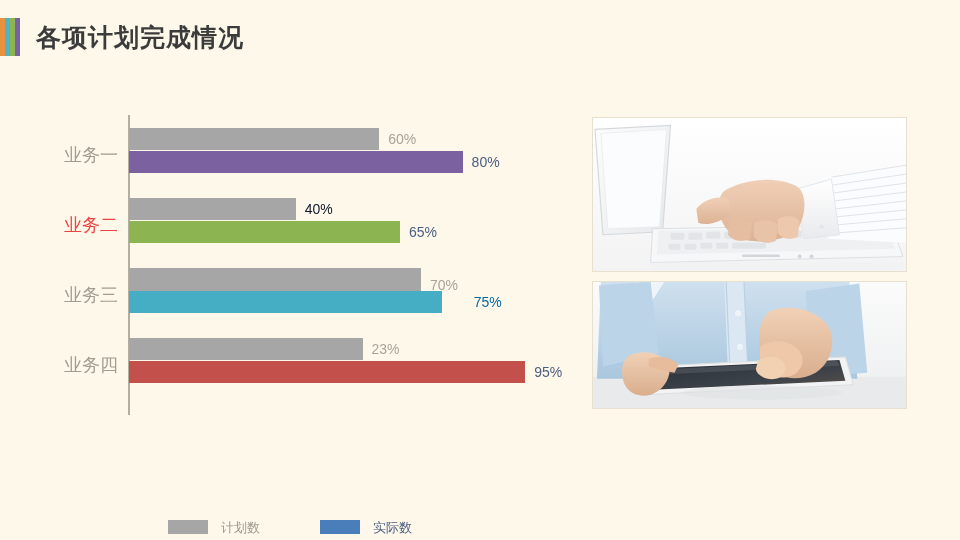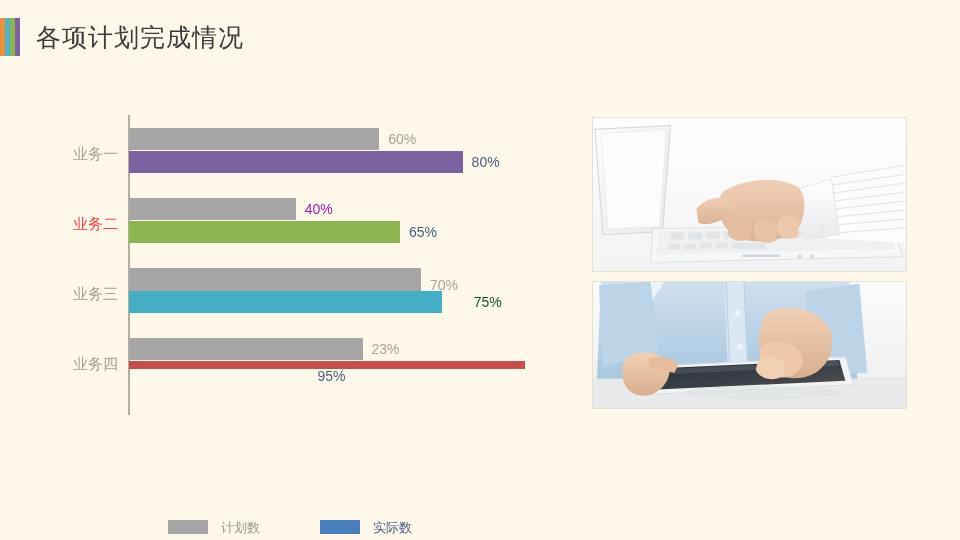--- a/index.html
+++ b/index.html
@@ -28,21 +28,21 @@
     display: flex;
     height: 38px;
     margin-right: 16px;
   }
   #title-accent .stripe {
     width: 5px;
     height: 100%;
   }
   #page-title {
     font-size: 25px;
-    font-weight: normal;
+    font-weight: bold;
     color: #3b3b3b;
     letter-spacing: 1px;
     line-height: 1;
   }
 
   
   #chart {
     position: absolute;
     left: 0;
     top: 95px;
@@ -67,21 +67,21 @@
   .cat-group {
     position: absolute;
     left: 0;
     width: 580px;
   }
   .cat-label {
     position: absolute;
     left: 0;
     width: 118px;
     text-align: right;
-    font-size: 15px;
+    font-size: 18px;
     color: #a39d91;
     line-height: 1;
   }
   .bar-row {
     position: absolute;
     left: 129px;
     display: flex;
     align-items: center;
   }
   .bar {
@@ -160,45 +160,45 @@
         </div>
         <div class="bar-row" style="top: 23px; height: 22px;">
           <div class="bar" style="width: 333.6px; background: rgb(123, 97, 160);"></div>
           <span class="bar-val actual" style="color: rgb(74, 94, 130);">80%</span>
         </div>
       </div>
       <div class="cat-group" style="top: 103px; height: 45px;">
         <div class="cat-label" style="top: 18px; color: #ef4444;">业务二</div>
         <div class="bar-row" style="top: 0px; height: 22px;">
           <div class="bar" style="width: 166.8px; background: rgb(166, 166, 166);"></div>
-          <span class="bar-val plan" style="color: #a21caf;">40%</span>
+          <span class="bar-val plan" style="color: #0f172a;">40%</span>
         </div>
         <div class="bar-row" style="top: 23px; height: 22px;">
           <div class="bar" style="width: 271.05px; background: rgb(140, 181, 81);"></div>
           <span class="bar-val actual" style="color: rgb(74, 94, 130);">65%</span>
         </div>
       </div>
       <div class="cat-group" style="top: 173px; height: 45px;">
         <div class="cat-label" style="top: 18px; color: rgb(163, 157, 145);">业务三</div>
         <div class="bar-row" style="top: 0px; height: 34px;">
           <div class="bar" style="width: 291.9px; background: rgb(166, 166, 166);"></div>
           <span class="bar-val plan" style="color: rgb(168, 162, 154);">70%</span>
         </div>
         <div class="bar-row" style="top: 23px; height: 22px;">
           <div class="bar" style="width: 312.75px; background: rgb(69, 174, 196);"></div>
-          <span class="bar-val actual" style="color: #14532d; margin-left: 32px;">75%</span>
+          <span class="bar-val actual" style="color: #0369a1; margin-left: 32px;">75%</span>
         </div>
       </div>
       <div class="cat-group" style="top: 243px; height: 45px;">
         <div class="cat-label" style="top: 18px; color: rgb(163, 157, 145);">业务四</div>
         <div class="bar-row" style="top: 0px; height: 22px;">
           <div class="bar" style="width: 233.52px; background: rgb(166, 166, 166);"></div>
           <span class="bar-val plan" style="color: rgb(168, 162, 154);">23%</span>
         </div>
-        <div class="bar-row" style="top: 23px; height: 22px; flex-direction: column;">
+        <div class="bar-row" style="top: 23px; height: 22px;">
           <div class="bar" style="width: 396.15px; background: rgb(196, 80, 75);"></div>
           <span class="bar-val actual" style="color: rgb(74, 94, 130);">95%</span>
         </div>
       </div>
     </div>
 
   <div id="legend">
     <div class="legend-item">
       <span class="legend-swatch" style="background: rgb(166, 166, 166);"></span>
       <span class="legend-text" style="color: rgb(157, 152, 141);">计划数</span>

